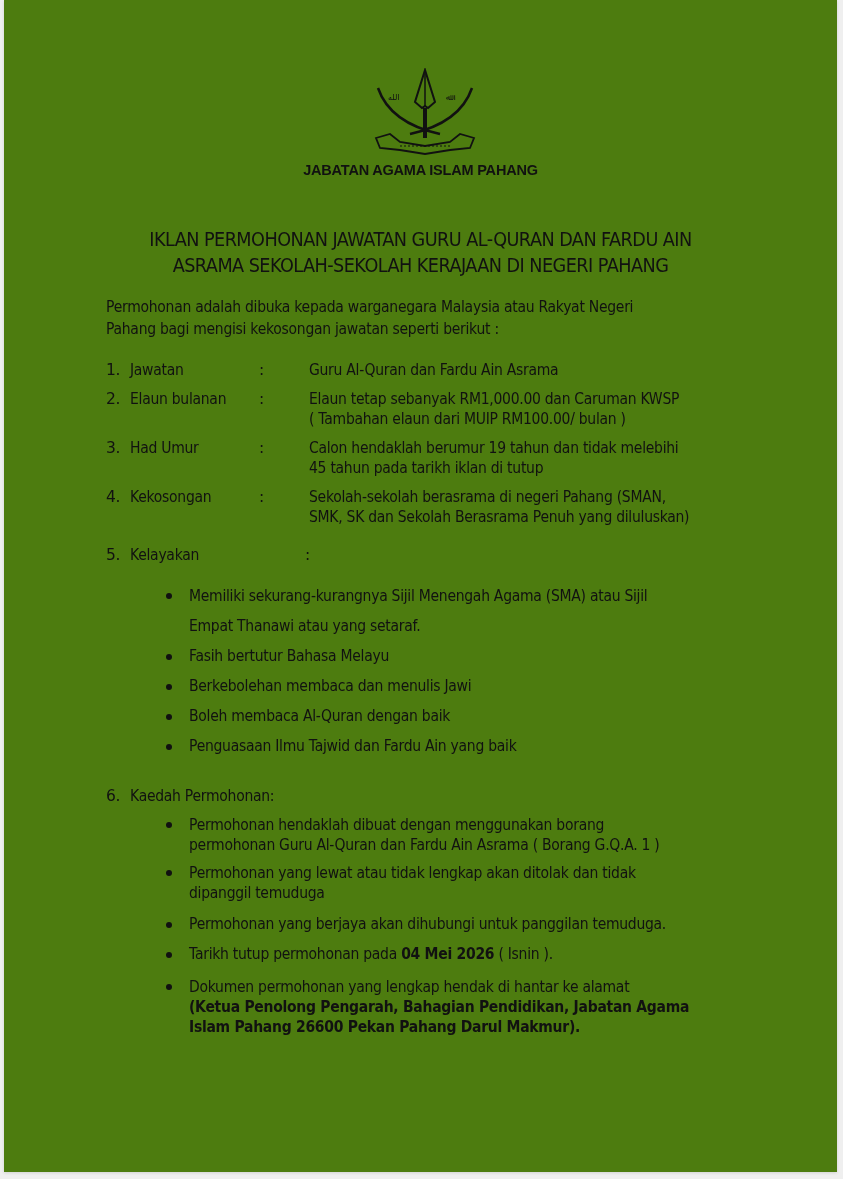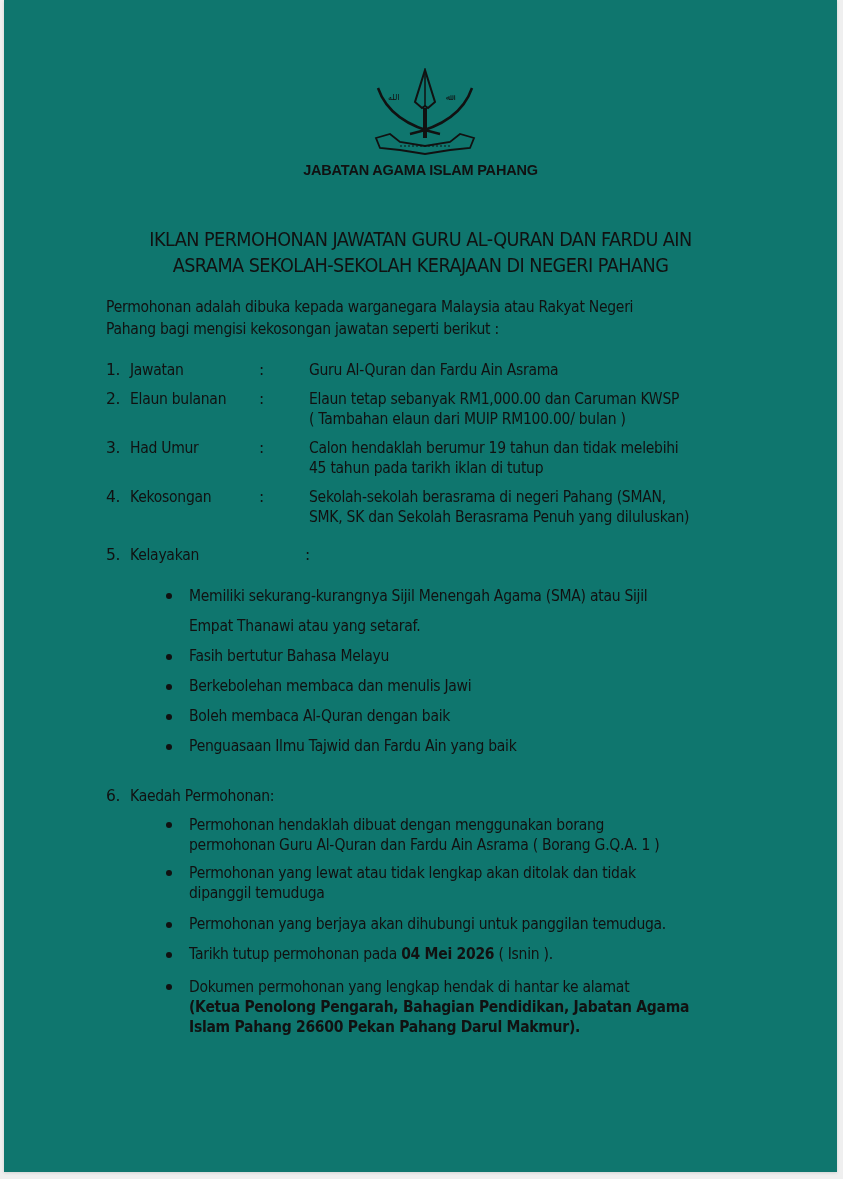--- a/index.html
+++ b/index.html
@@ -8,21 +8,21 @@
     background: #efefef;
     position: relative;
     overflow: hidden;
     font-family: "DejaVu Sans", sans-serif;
     color: #111;
   }
   .sheet {
     position: absolute;
     left: 4px; top: 0;
     width: 833px; height: 1172px;
-    background: #0f766e;
+    background: #4d7c0f;
     box-shadow: 0 1px 3px rgba(0,0,0,0.12);
   }
   .crest {
     position: absolute;
     left: 366px; top: 68px;
     width: 110px; height: 88px;
   }
   .dept {
     position: absolute;
     left: 0; right: 0; top: 162px;

